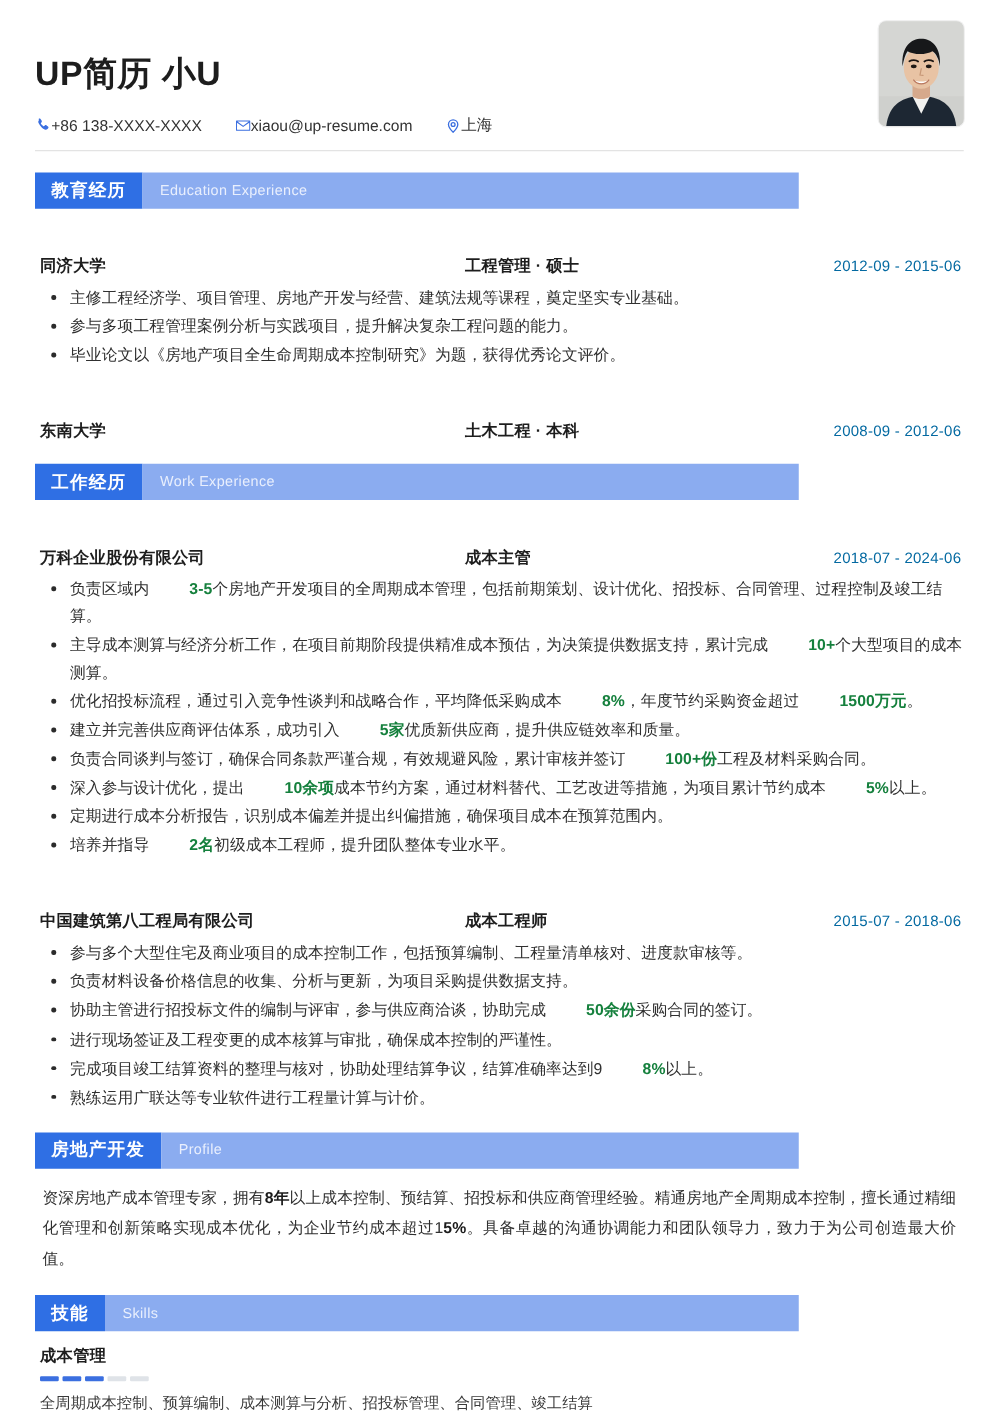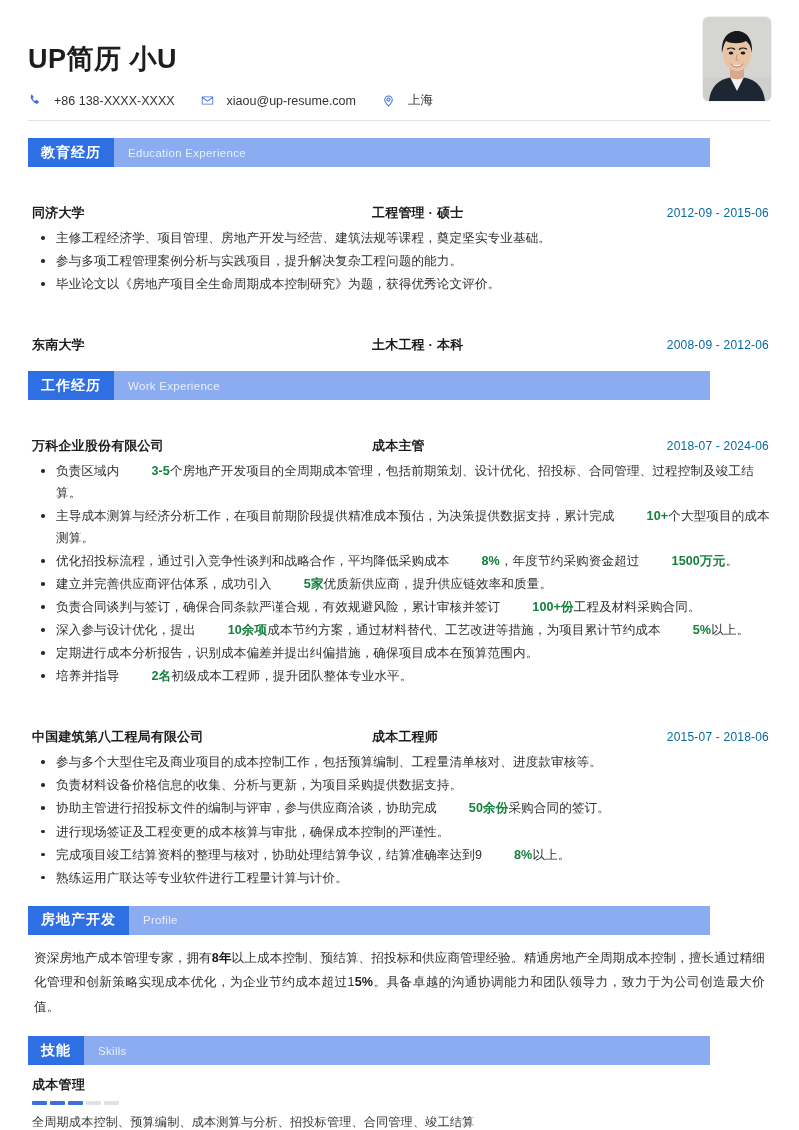--- a/index.html
+++ b/index.html
@@ -41,21 +41,21 @@
     align-items: center;
     margin-top: 17px;
     gap: 26px;
     flex-wrap: wrap;
   }
   .contact-item {
     display: flex;
     align-items: center;
     font-size: 12.5px;
     color: #333333;
-    gap: 13px;
+    gap: 0;
     white-space: nowrap;
   }
   .contact-item .cicon {
     display: inline-flex;
     align-items: center;
     justify-content: center;
     width: 13px;
     height: 13px;
     color: #3b6fe0;
     flex: 0 0 auto;
@@ -80,21 +80,21 @@
     height: 1px;
     background: #e3e3e3;
   }
 
   
   .section { padding: 0 28px; }
   .section-band {
     display: flex;
     align-items: stretch;
     height: 29px;
-    width: 682px;
+    width: 611px;
     margin-top: 17px;
     margin-bottom: 11px;
   }
   .band-tag {
     background: #2f6fe4;
     color: #ffffff;
     font-size: 14px;
     font-weight: 700;
     display: flex;
     align-items: center;

